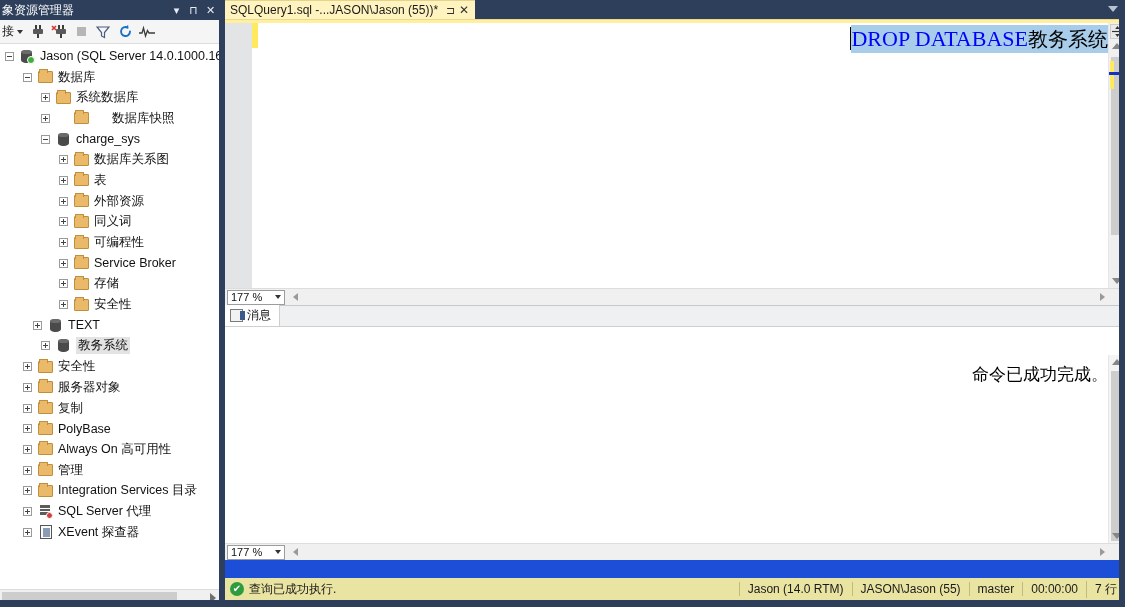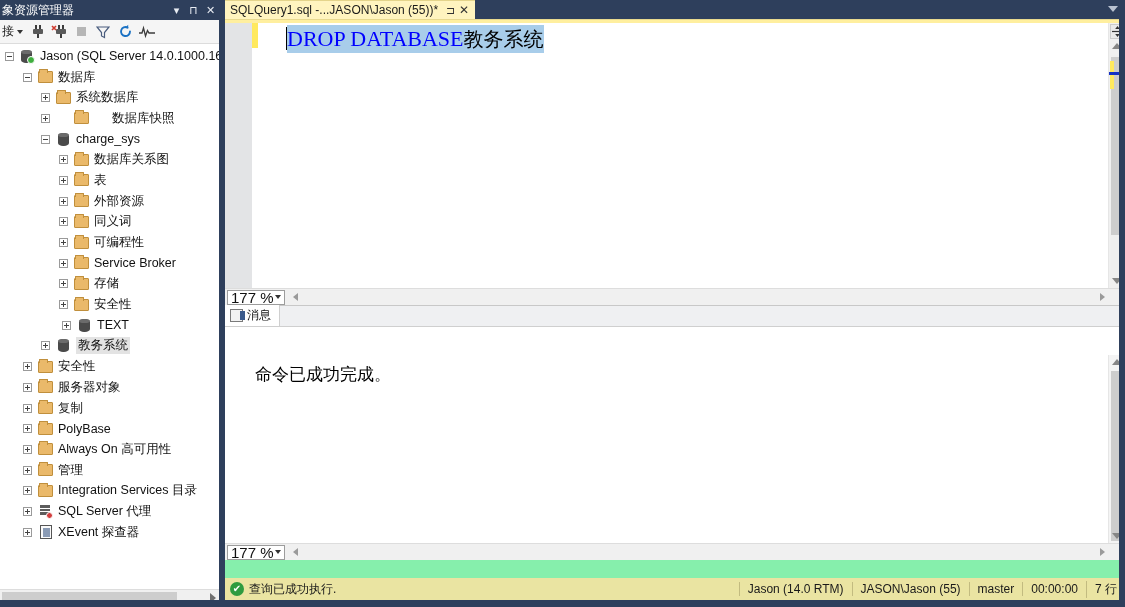--- a/index.html
+++ b/index.html
@@ -105,21 +105,21 @@
   .oe-hscroll .thumb { position:absolute; left:2px; top:2px; height:11px; width:175px; background:#cdcdcd; }
   .oe-hscroll .arrow-r {
     position:absolute; right:3px; top:3px; width:0;height:0;
     border-top:5px solid transparent;border-bottom:5px solid transparent;border-left:6px solid #707070;
   }
 
   
   #v-splitter { position:absolute; left:219px; top:0; width:6px; height:604px; background:#2e3f5c; }
 
   
-  #doc-area { position: absolute; left: 225px; top: 0; width: 900px; height: 578px; background:#86efac; }
+  #doc-area { position: absolute; left: 225px; top: 0; width: 900px; height: 578px; background:#1d4ed8;text-align:right; }
 
   .tabstrip { height: 19px; background:#2e3f5c; display:flex; align-items:flex-end; position:relative; }
   .tab {
     height: 19px; background:#fff4bf; display:flex; align-items:center;
     padding: 0 4px 0 5px; font-size: 12px; color:#1a1a1a; white-space:nowrap;
     border-top: 1px solid #e4d48b;
   }
   .tab .tab-title { margin-right: 6px; }
   .tab .pin {
     width:13px;height:15px;display:flex;align-items:center;justify-content:center;color:#333;font-size:11px;
@@ -162,21 +162,21 @@
   }
   .sb-track{position:absolute;left:2px;top:32px;width:13px;bottom:18px;background:#efefef;}
   .sb-thumb{position:absolute;left:2px;top:34px;width:13px;height:178px;background:#cdcdcd;}
   .sb-ymark{position:absolute;left:1px;top:38px;width:4px;height:28px;background:#ffe95e;}
   .sb-bmark{position:absolute;left:0px;top:49px;width:16px;height:3px;background:#1431c4;}
 
   
   .zoombar { height:17px; background:#f0f0f0; border-top:1px solid #ddd; display:flex; align-items:center; }
   .zoom-select {
     width:58px; height:15px; margin-left:2px; background:#fff; border:1px solid #9c9c9c;
-    display:flex; align-items:center; justify-content:space-between; padding:0 3px; font-size:15px; color:#111;
+    display:flex; align-items:center; justify-content:space-between; padding:0 3px; font-size:11px; color:#111;
   }
   .zoom-select .zc{width:0;height:0;border-left:3px solid transparent;border-right:3px solid transparent;border-top:4px solid #333;}
   .zoom-hs{flex:1;height:15px;background:#f0f0f0;display:flex;align-items:center;position:relative;margin-left:4px;}
   .zoom-hs .la{width:0;height:0;border-top:4px solid transparent;border-bottom:4px solid transparent;border-right:5px solid #9a9a9a;margin-left:4px;}
   .zoom-hs .ra{position:absolute;right:20px;width:0;height:0;border-top:4px solid transparent;border-bottom:4px solid transparent;border-left:5px solid #9a9a9a;}
 
   
   .results-wrap { position:relative; height:255px; background:#fff; border-top:1px solid #c8c8c8;}
   .res-tabs { height:21px; background:#eff0f2; display:flex; align-items:flex-end; border-bottom:1px solid #cfcfcf;}
   .res-tab {
@@ -381,21 +381,21 @@
         </div>
         <div class="node" style="padding-left: 57px;">
           <span class="exp">
             <span class="exp-box plus"></span>
           </span>
           <span class="ico">
             <span class="folder-ico"></span>
           </span>
           <span class="lbl">安全性</span>
         </div>
-        <div class="node" style="padding-left: 60px;">
+        <div class="node" style="padding-left: 31px;">
           <span class="exp">
             <span class="exp-box plus"></span>
           </span>
           <span class="ico">
             <span class="db-ico"></span>
           </span>
           <span class="lbl">TEXT</span>
         </div>
         <div class="node" style="padding-left: 39px;">
           <span class="exp">

